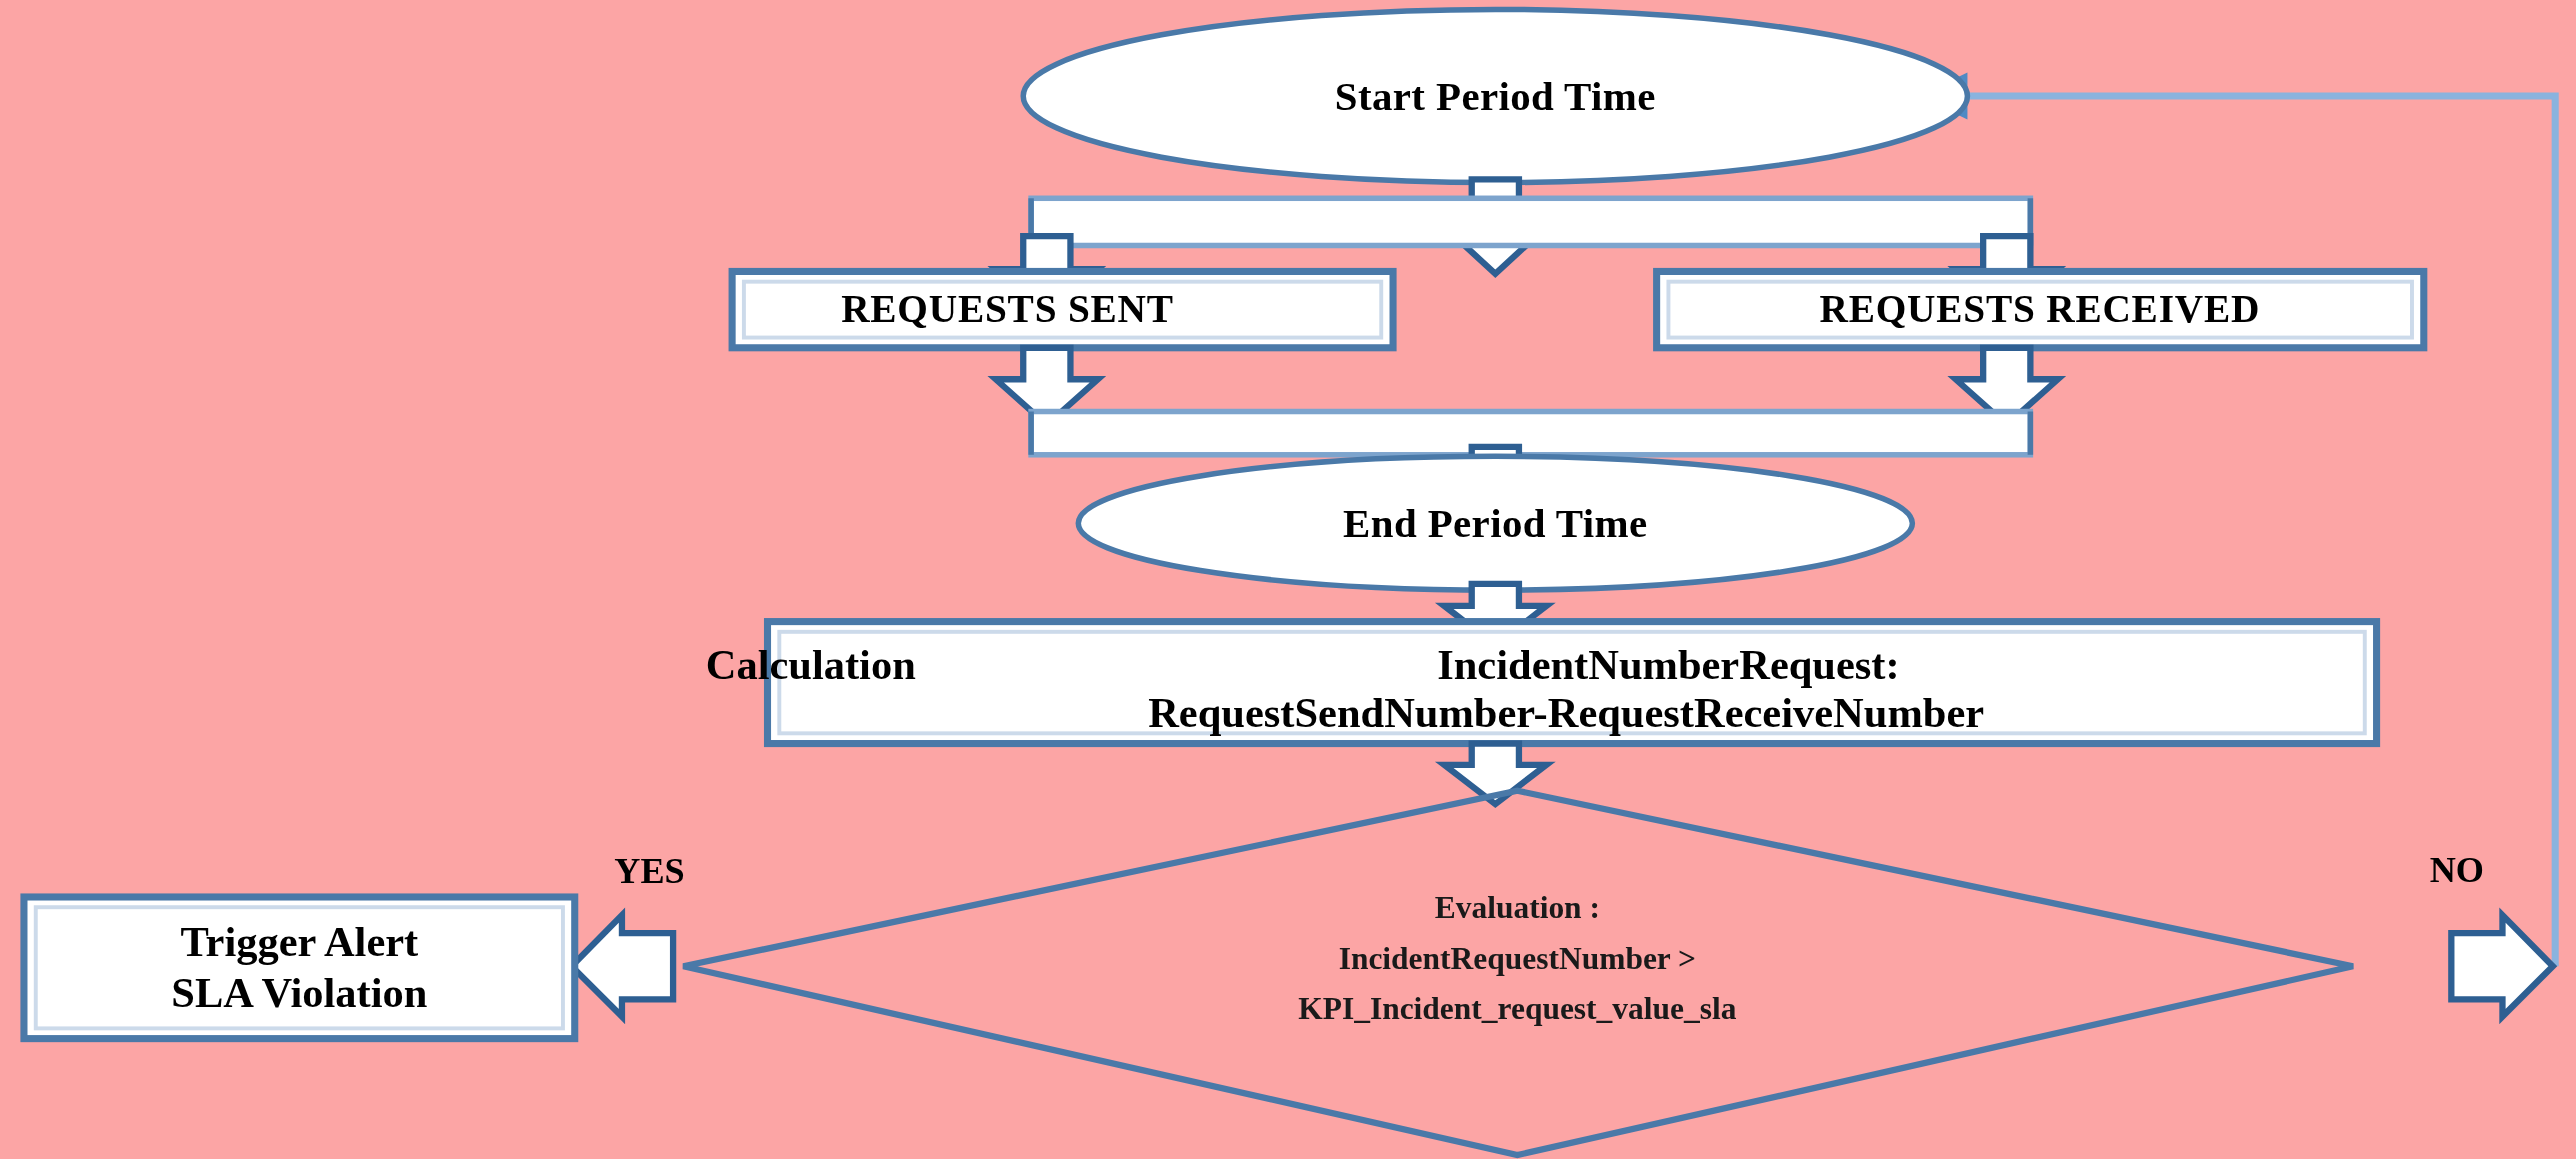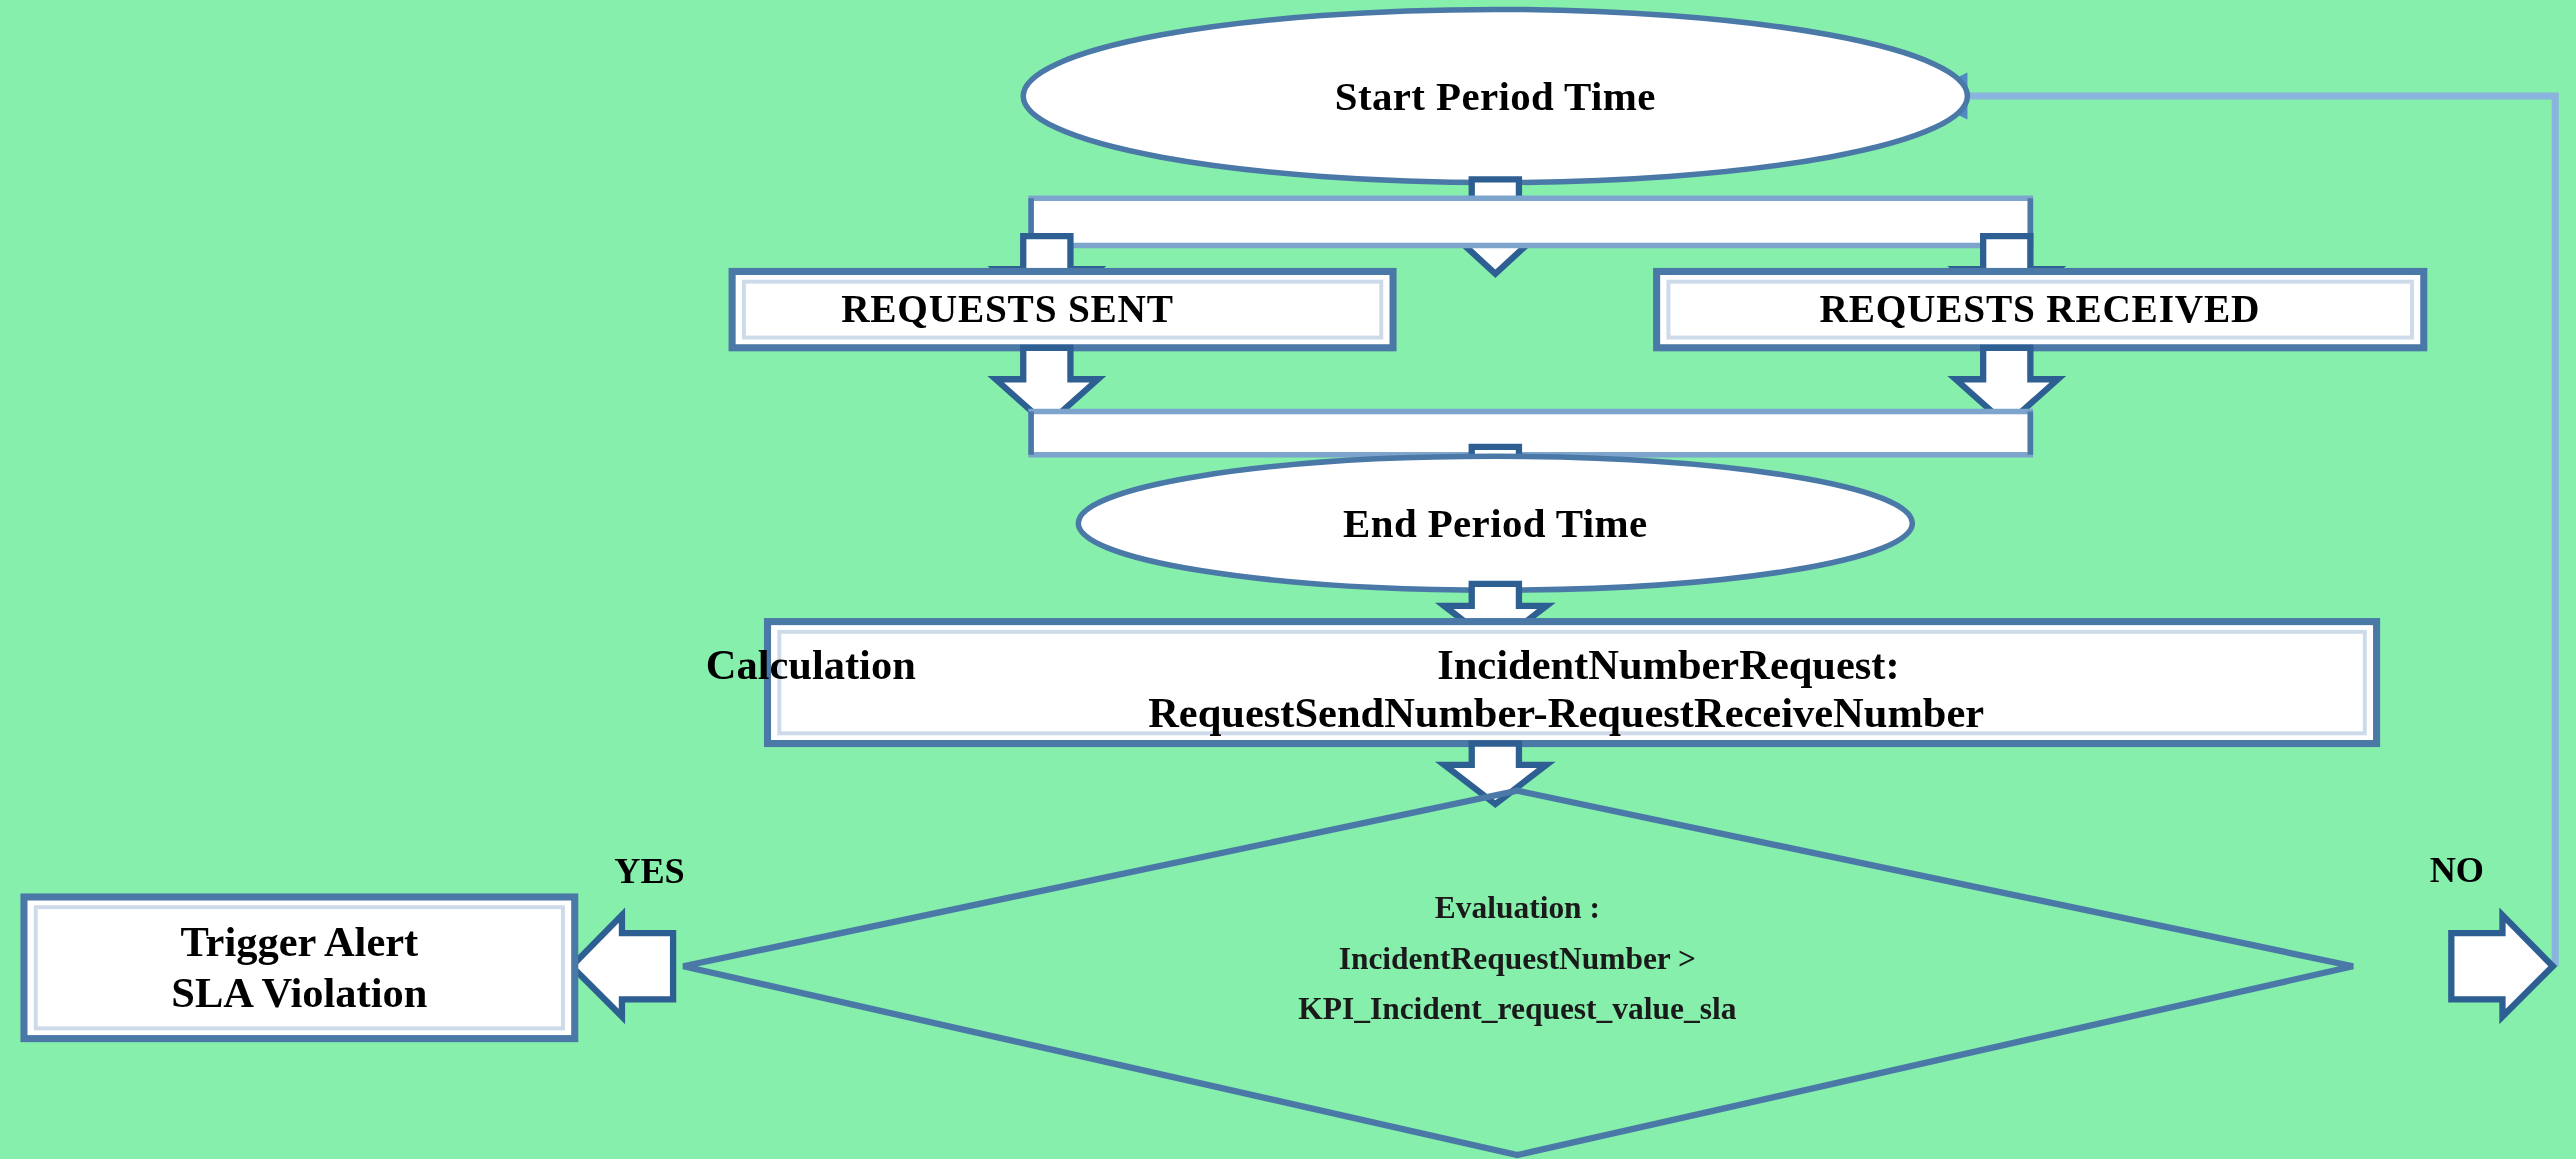--- a/index.html
+++ b/index.html
@@ -10,21 +10,21 @@
   body {
     width: 2576px;
     height: 1159px;
     font-family: "Liberation Serif", "DejaVu Serif", serif;
     overflow: hidden;
   }
   #flowchart-root {
     position: relative;
     width: 2576px;
     height: 1159px;
-    background: #86efac;
+    background: #fca5a5;
   }
   svg.diagram-canvas {
     position: absolute;
     top: 0;
     left: 0;
     width: 2576px;
     height: 1159px;
     display: block;
   }
   .node-label {

